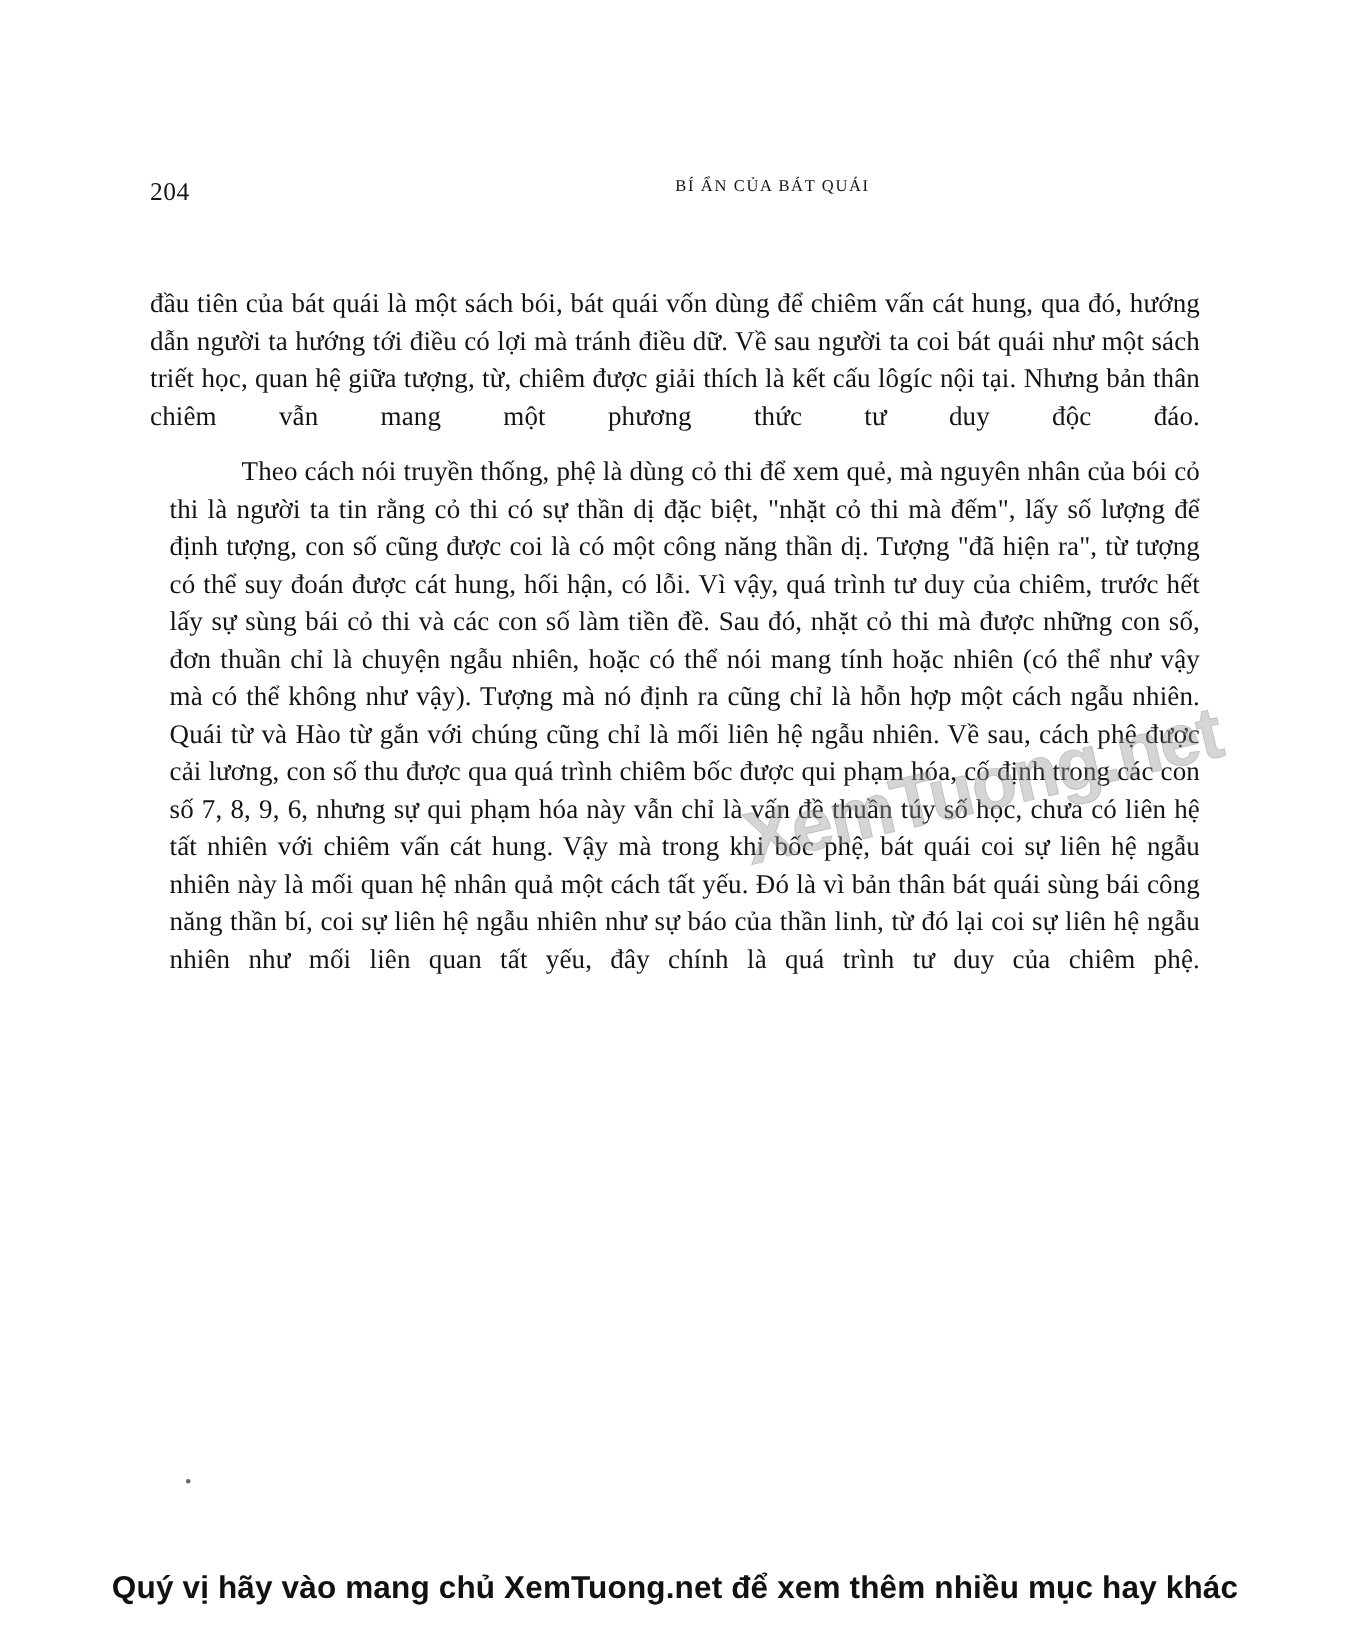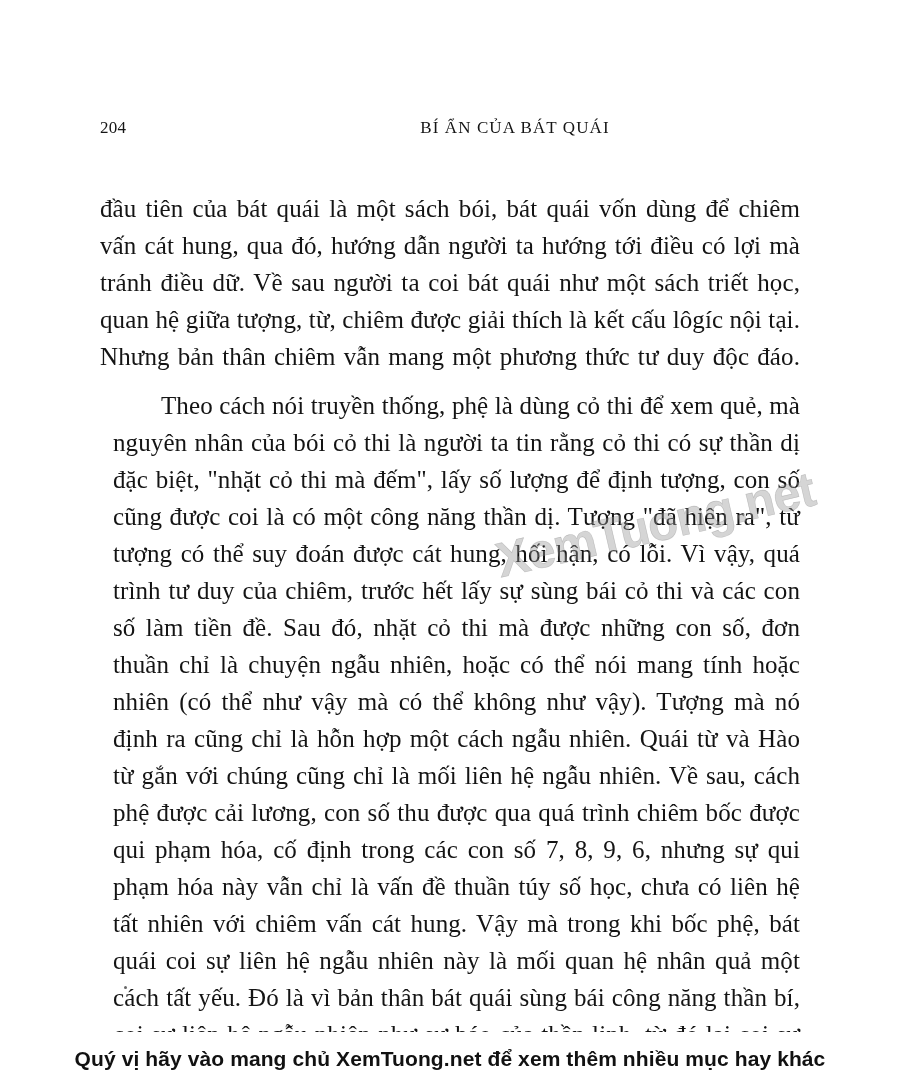--- a/index.html
+++ b/index.html
@@ -39,39 +39,39 @@
     font-family: Liberation Serif, serif;
     letter-spacing: 0.3px;
     color: #151515;
   }
   .running-head {
     position: absolute;
     left: 0;
     top: 0;
     width: 700px;
     text-align: center;
-    font-size: 17px;
+    font-size: 11px;
     letter-spacing: 1.1px;
     color: #151515;
     font-family: "Liberation Serif", serif;
     padding-left: 130px;
     box-sizing: border-box;
   }
 
   
   .body-text {
     position: absolute;
     left: 100px;
     top: 190px;
     width: 700px;
   }
   .para {
     margin: 0 0 0 0;
-    font-size: 25px;
-    line-height: 37px;
+    font-size: 18px;
+    line-height: 25px;
     text-align: justify;
     text-justify: inter-word;
     color: #141414;
     letter-spacing: 0.1px;
   }
   .para + .para {
     margin-top: 12px;
     margin-left: 13px;
   }
   .para.indent {

